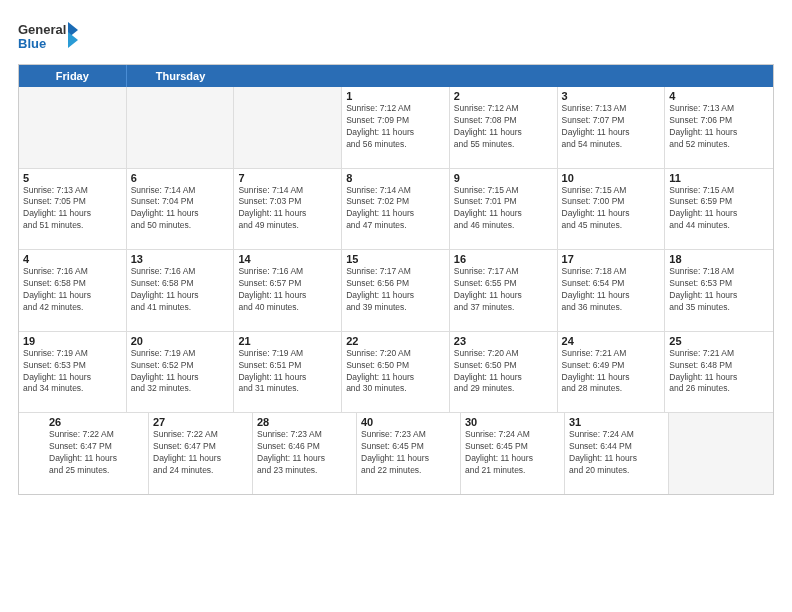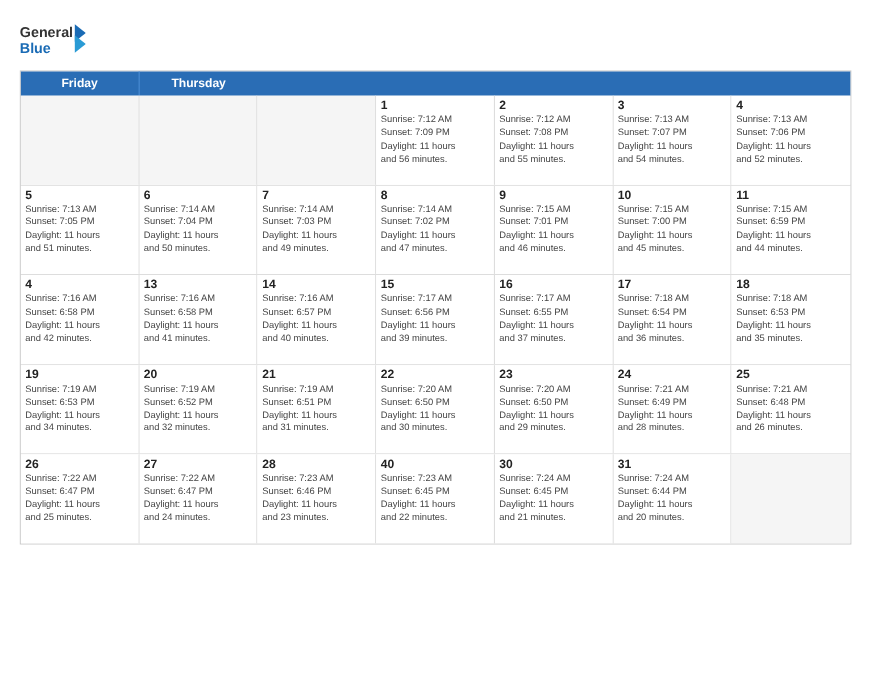--- a/index.html
+++ b/index.html
@@ -66,21 +66,21 @@
       flex: 1;
       display: flex;
       flex-direction: column;
     }
     .cal-week {
       display: grid;
       grid-template-columns: repeat(7, 1fr);
       flex: 1;
       border-bottom: 1px solid #ddd;
     }
-    .cal-week:last-child { border-bottom: none; }
+    .cal-week:last-child { border-bottom: none; margin-left: 26px; }
     .cal-cell {
       border-right: 1px solid #ddd;
       padding: 3px 4px;
       font-size: 9px;
       color: #333;
       vertical-align: top;
       background: #fff;
       display: flex;
       flex-direction: column;
     }

